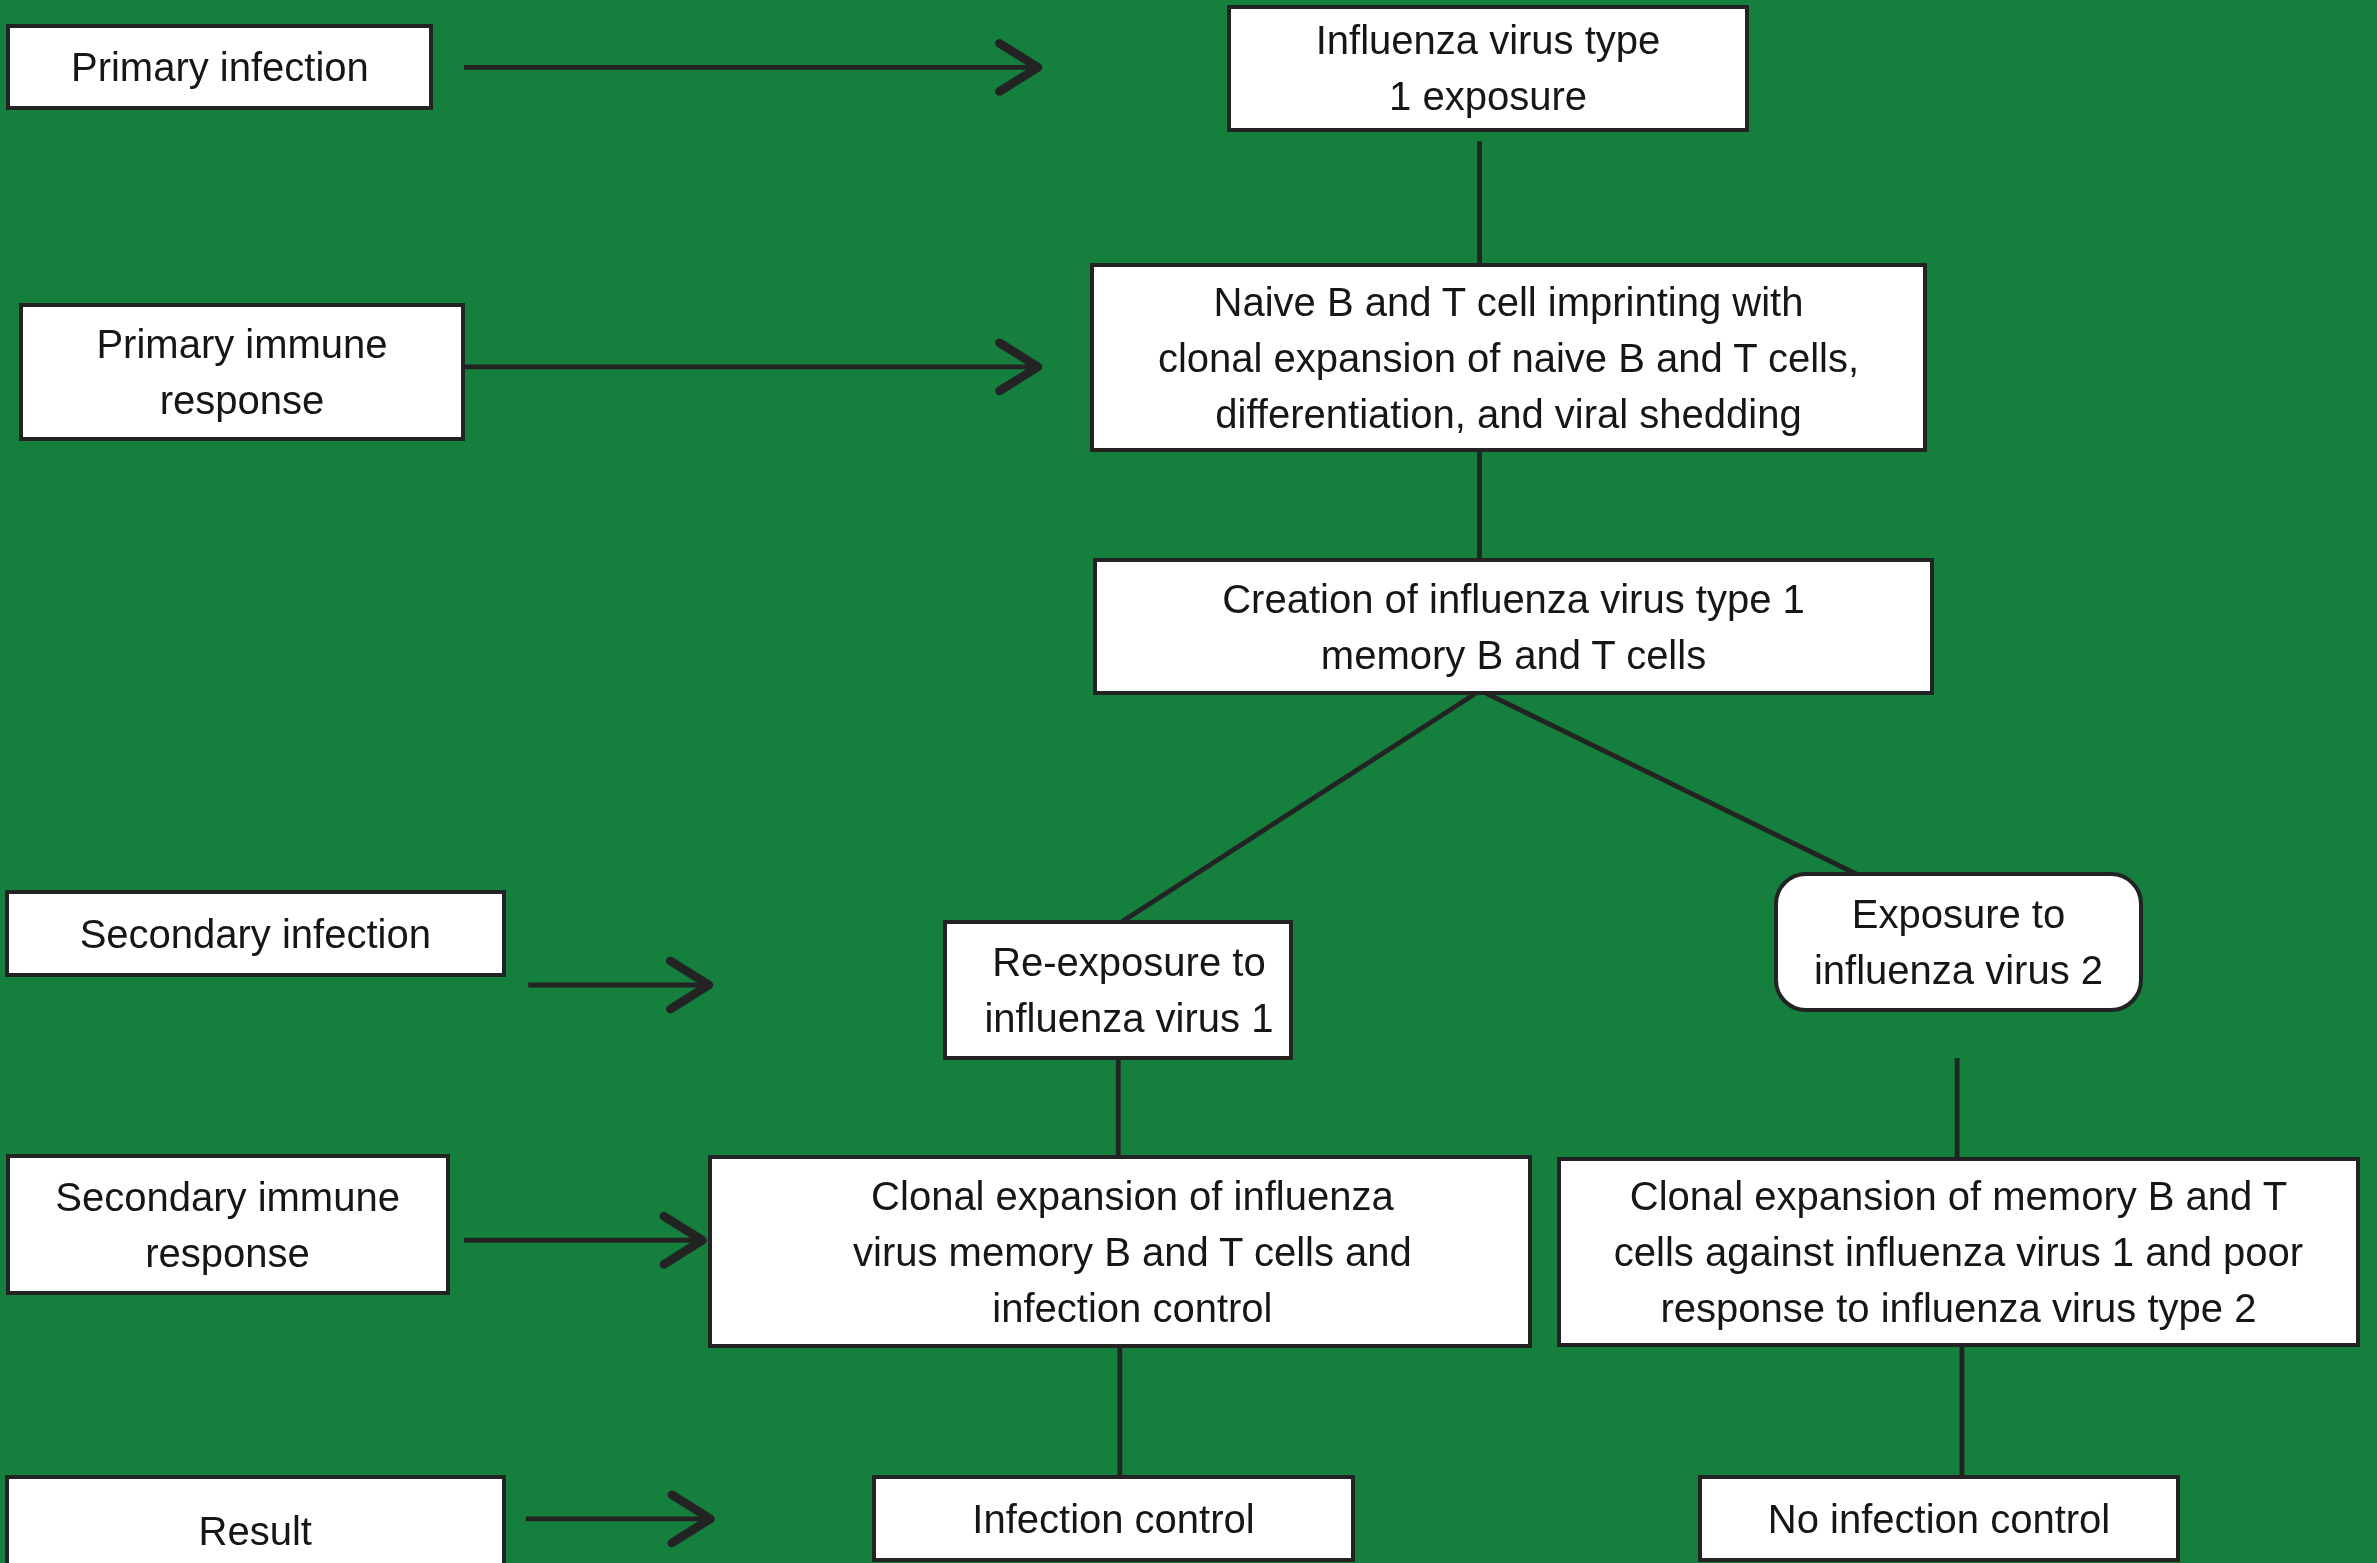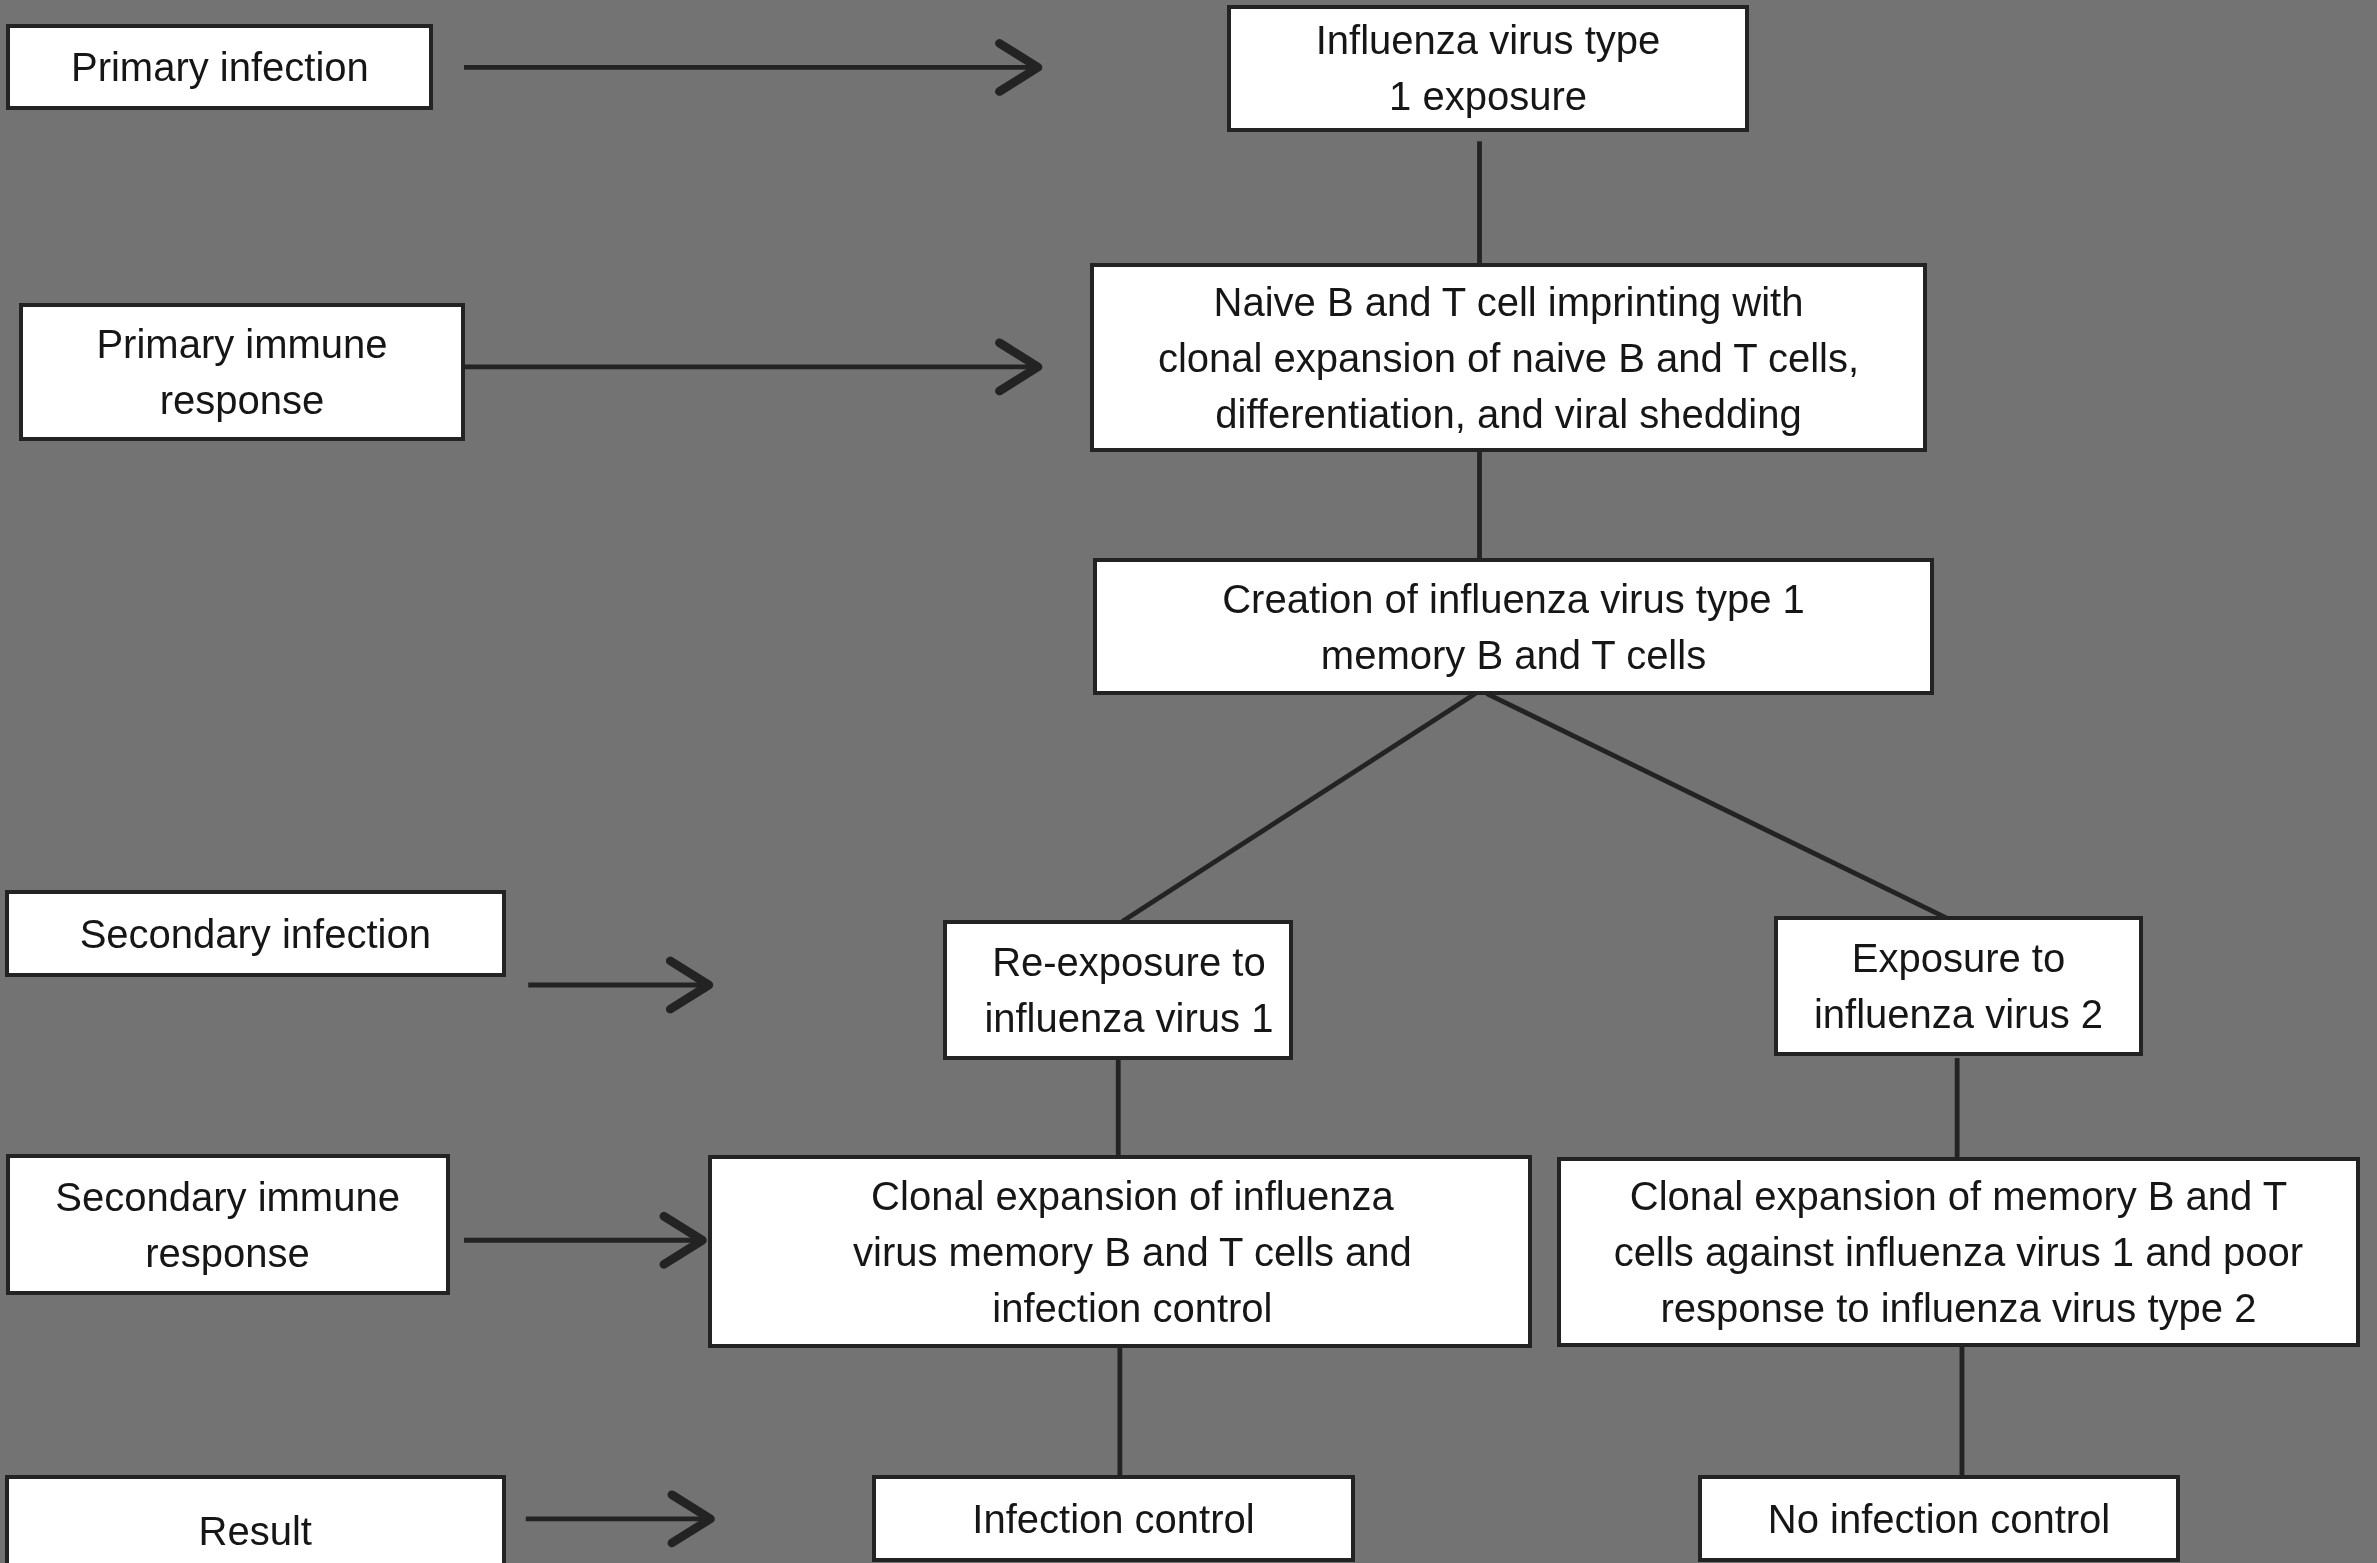--- a/index.html
+++ b/index.html
@@ -1,20 +1,20 @@
 <!DOCTYPE html>
 <html style="font-size:13px"><head>
 <meta charset="utf-8">
 <style>
   html, body { margin: 0; padding: 0; background: #ffffff; }
   #canvas {
     position: relative;
     width: 2377px;
     height: 1563px;
-    background: #737373;
+    background: #15803d;
     font-family: "Liberation Sans", "DejaVu Sans", sans-serif;
     color: #161616;
   }
   #connector-layer {
     position: absolute;
     left: 0; top: 0;
     width: 2377px; height: 1563px;
   }
   .box {
     position: absolute;
@@ -35,21 +35,21 @@
   .l1 { left: 6.4px;    top: 24px;   width: 427px;  height: 86px; }
   .l2 { left: 19px;    top: 303px;  width: 446px;  height: 138px; }
   .l3 { left: 4.8px;    top: 890px; width: 501px;  height: 87px; }
   .l4 { left: 5.6px;    top: 1154px; width: 444px;  height: 141px; }
   .l5 { left: 4.8px;    top: 1475px; width: 501px;  height: 112px; }
   
   .n1 { left: 1219px; top: 4.8px;    width: 522px;  height: 127px; margin-left: 8px; }
   .n2 { left: 1090px; top: 263px;  width: 837px; height: 189px; }
   .n3 { left: 1093px; top: 558px;  width: 841px; height: 137px; }
   .n4 { left: 943px; top: 920px; width: 350px;  height: 140px; padding-left: 33px; }
-  .n5 { left: 1774px; top: 916px; width: 369px;  height: 140px; }
+  .n5 { left: 1774px; top: 872px; width: 369px;  height: 140px; border-radius: 32px; }
   .n6 { left: 708px;  top: 1155px; width: 824px; height: 193px; padding-left: 36px; }
   .n7 { left: 1557px; top: 1157px; width: 803px; height: 190px; }
   .n8 { left: 872px; top: 1475px; width: 483px;  height: 87px; }
   .n9 { left: 1698px; top: 1475px; width: 482px;  height: 87px; }
 </style>
 </head>
 <body>
 
 <div id="canvas">
 

